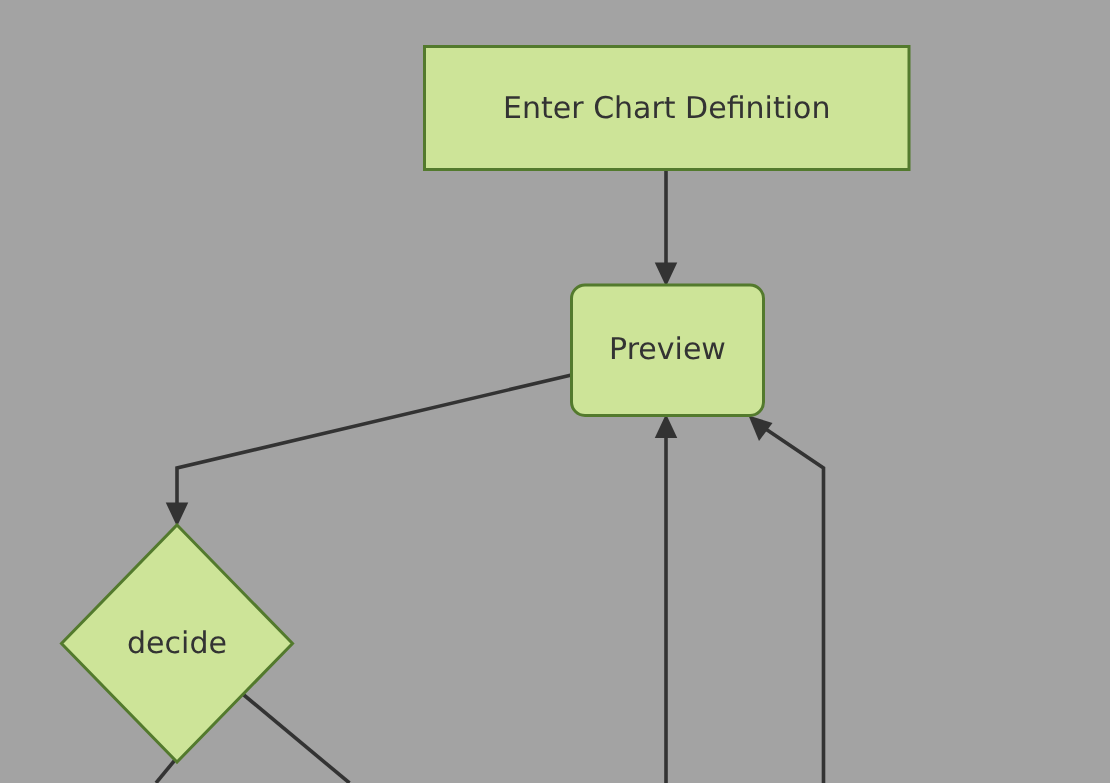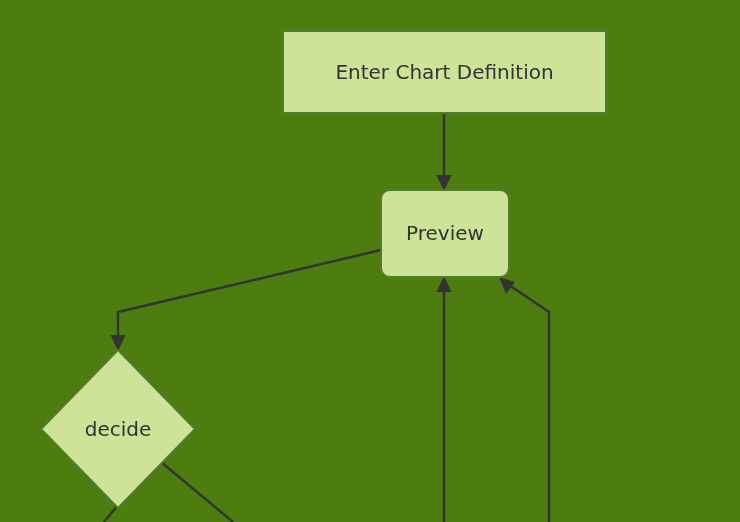--- a/index.html
+++ b/index.html
@@ -8,21 +8,21 @@
     padding: 0;
     background: #ffffff;
   }
   body {
     font-family: "DejaVu Sans", "Liberation Sans", sans-serif;
   }
   #canvas {
     position: relative;
     width: 740px;
     height: 522px;
-    background: #4d7c0f;
+    background: #a3a3a3;
     overflow: hidden;
   }
   #flow-svg {
     position: absolute;
     top: 0;
     left: 0;
     width: 740px;
     height: 522px;
     display: block;
   }

